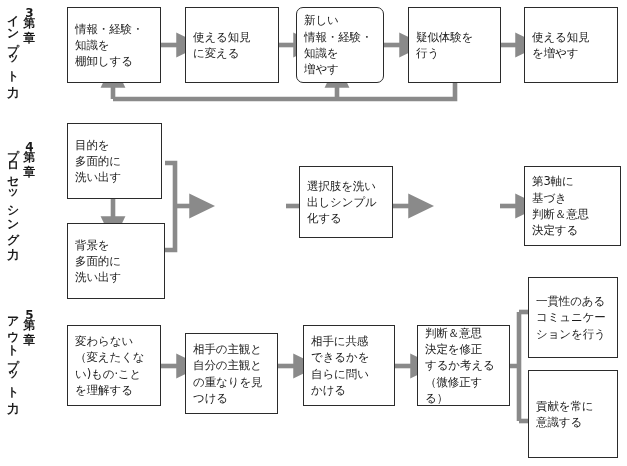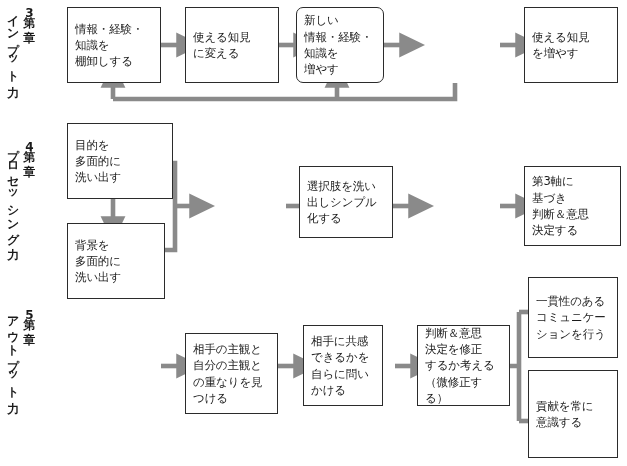--- a/index.html
+++ b/index.html
@@ -121,26 +121,30 @@
   <div class="node" style="left:185px; top:7px; width:94px; height:76px;">
     <div class="txt">使える知見
 に変える</div>
   </div>
   <div class="node" style="left:296px; top:7px; width:88px; height:76px;border-radius:7px;">
     <div class="txt">新しい
 情報・経験・
 知識を
 増やす</div>
   </div>
+  <div class="node" style="left:408px; top:7px; width:93px; height:76px;">
+    <div class="txt">疑似体験を
+行う</div>
+  </div>
   <div class="node" style="left:524px; top:7px; width:94px; height:76px;">
     <div class="txt">使える知見
 を増やす</div>
   </div>
 
-  <div class="node" style="left:67px; top:123px; width:106px; height:76px;">
+  <div class="node" style="left:67px; top:123px; width:95px; height:76px;">
     <div class="txt">目的を
 多面的に
 洗い出す</div>
   </div>
   <div class="node" style="left:67px; top:223px; width:98px; height:76px;">
     <div class="txt">背景を
 多面的に
 洗い出す</div>
   </div>
   <div class="node" style="left:299px; top:166px; width:94px; height:72px;">
@@ -148,27 +152,33 @@
 出しシンプル
 化する</div>
   </div>
   <div class="node" style="left:524px; top:166px; width:97px; height:80px;">
     <div class="txt">第3軸に
 基づき
 判断＆意思
 決定する</div>
   </div>
 
+  <div class="node" style="left:67px; top:325px; width:94px; height:81px;">
+    <div class="txt">変わらない
+（変えたくな
+い)もの·こと
+を理解する</div>
+  </div>
   <div class="node" style="left:185px; top:325px; width:93px; height:81px;margin-top:8px;">
     <div class="txt">相手の主観と
 自分の主観と
 の重なりを見
 つける</div>
   </div>
-  <div class="node" style="left:303px; top:325px; width:80px; height:81px;">
+  <div class="node" style="left:303px; top:325px; width:92px; height:81px;">
     <div class="txt">相手に共感
 できるかを
 自らに問い
 かける</div>
   </div>
   <div class="node" style="left:417px; top:325px; width:93px; height:81px;">
     <div class="txt">判断＆意思
 決定を修正
 するか考える
 （微修正する）</div>

